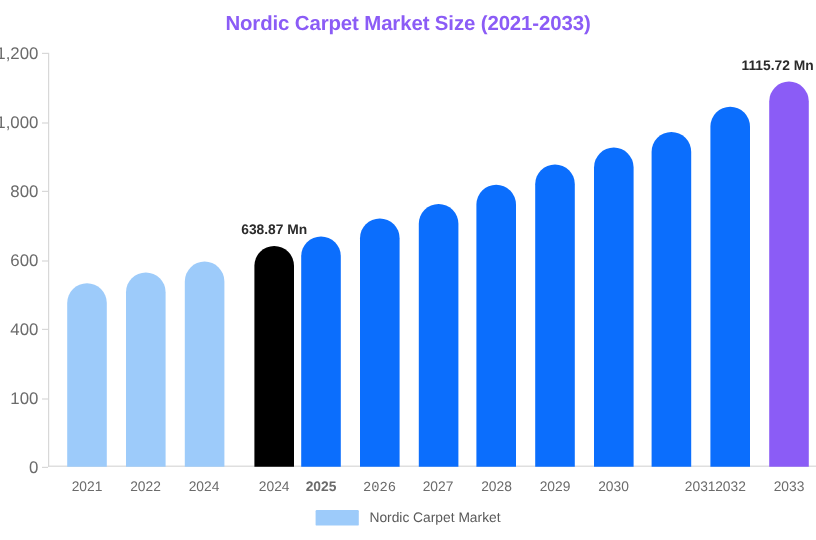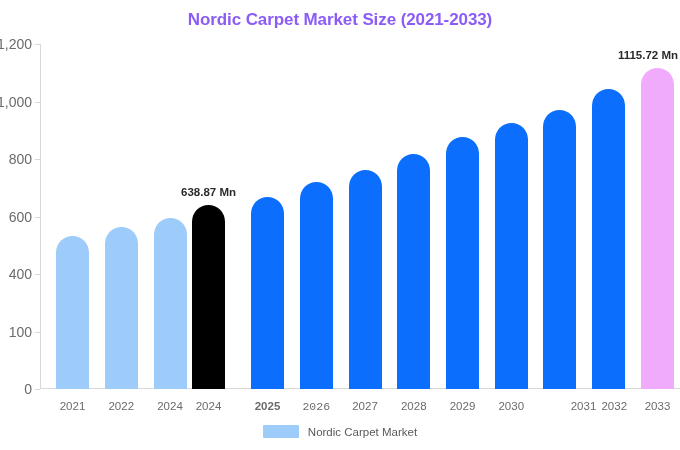--- a/index.html
+++ b/index.html
@@ -170,21 +170,21 @@
           <div class="x-tick">2021</div>
         </div>
         <div class="bar-slot" style="left: 64.75px; height: 345px;">
           <div class="bar" title="2022: 565" style="height: 162.438px; background: rgb(157, 203, 250);"></div>
           <div class="x-tick">2022</div>
         </div>
         <div class="bar-slot" style="left: 113.5px; height: 345px;">
           <div class="bar" title="2023: 596" style="height: 171.35px; background: rgb(157, 203, 250);"></div>
           <div class="x-tick">2024</div>
         </div>
-        <div class="bar-slot" style="left: 152px; height: 345px;">
+        <div class="bar-slot" style="left: 172px; height: 345px;">
           <div class="bar" title="2024: 638.87" style="height: 183.675px; background: rgb(0, 0, 0);">
             <div class="bar-label">638.87 Mn</div>
           </div>
           <div class="x-tick">2024</div>
         </div>
         <div class="bar-slot" style="left: 211px; height: 345px; font-weight: bold;">
           <div class="bar" title="2025: 668" style="height: 192.05px; background: rgb(11, 110, 253);"></div>
           <div class="x-tick">2025</div>
         </div>
         <div class="bar-slot" style="left: 259.75px; height: 345px; font-family: Liberation Mono, monospace;">
@@ -204,26 +204,26 @@
           <div class="x-tick">2029</div>
         </div>
         <div class="bar-slot" style="left: 454.75px; height: 345px;">
           <div class="bar" title="2030: 925" style="height: 265.938px; background: rgb(11, 110, 253);"></div>
           <div class="x-tick">2030</div>
         </div>
         <div class="bar-slot" style="left: 503px; height: 345px; padding-left: 48px;">
           <div class="bar" title="2031: 970" style="height: 278.875px; background: rgb(11, 110, 253);"></div>
           <div class="x-tick">2031</div>
         </div>
-        <div class="bar-slot" style="left: 552.25px; height: 345px; padding-left: 11px;">
+        <div class="bar-slot" style="left: 552.25px; height: 345px;">
           <div class="bar" title="2032: 1043" style="height: 299.862px; background: rgb(11, 110, 253);"></div>
           <div class="x-tick">2032</div>
         </div>
         <div class="bar-slot" style="left: 601px; height: 345px;">
-          <div class="bar" title="2033: 1115.72" style="height: 320.769px; background: #f0abfc;">
+          <div class="bar" title="2033: 1115.72" style="height: 320.769px; background: #8b5cf6;">
             <div class="bar-label anchor-left">1115.72 Mn</div>
           </div>
           <div class="x-tick">2033</div>
         </div>
       </div>
   </div>
 
   <div id="legend">
       <div class="legend-item">
         <span class="legend-swatch" style="background: rgb(157, 203, 250);"></span>

